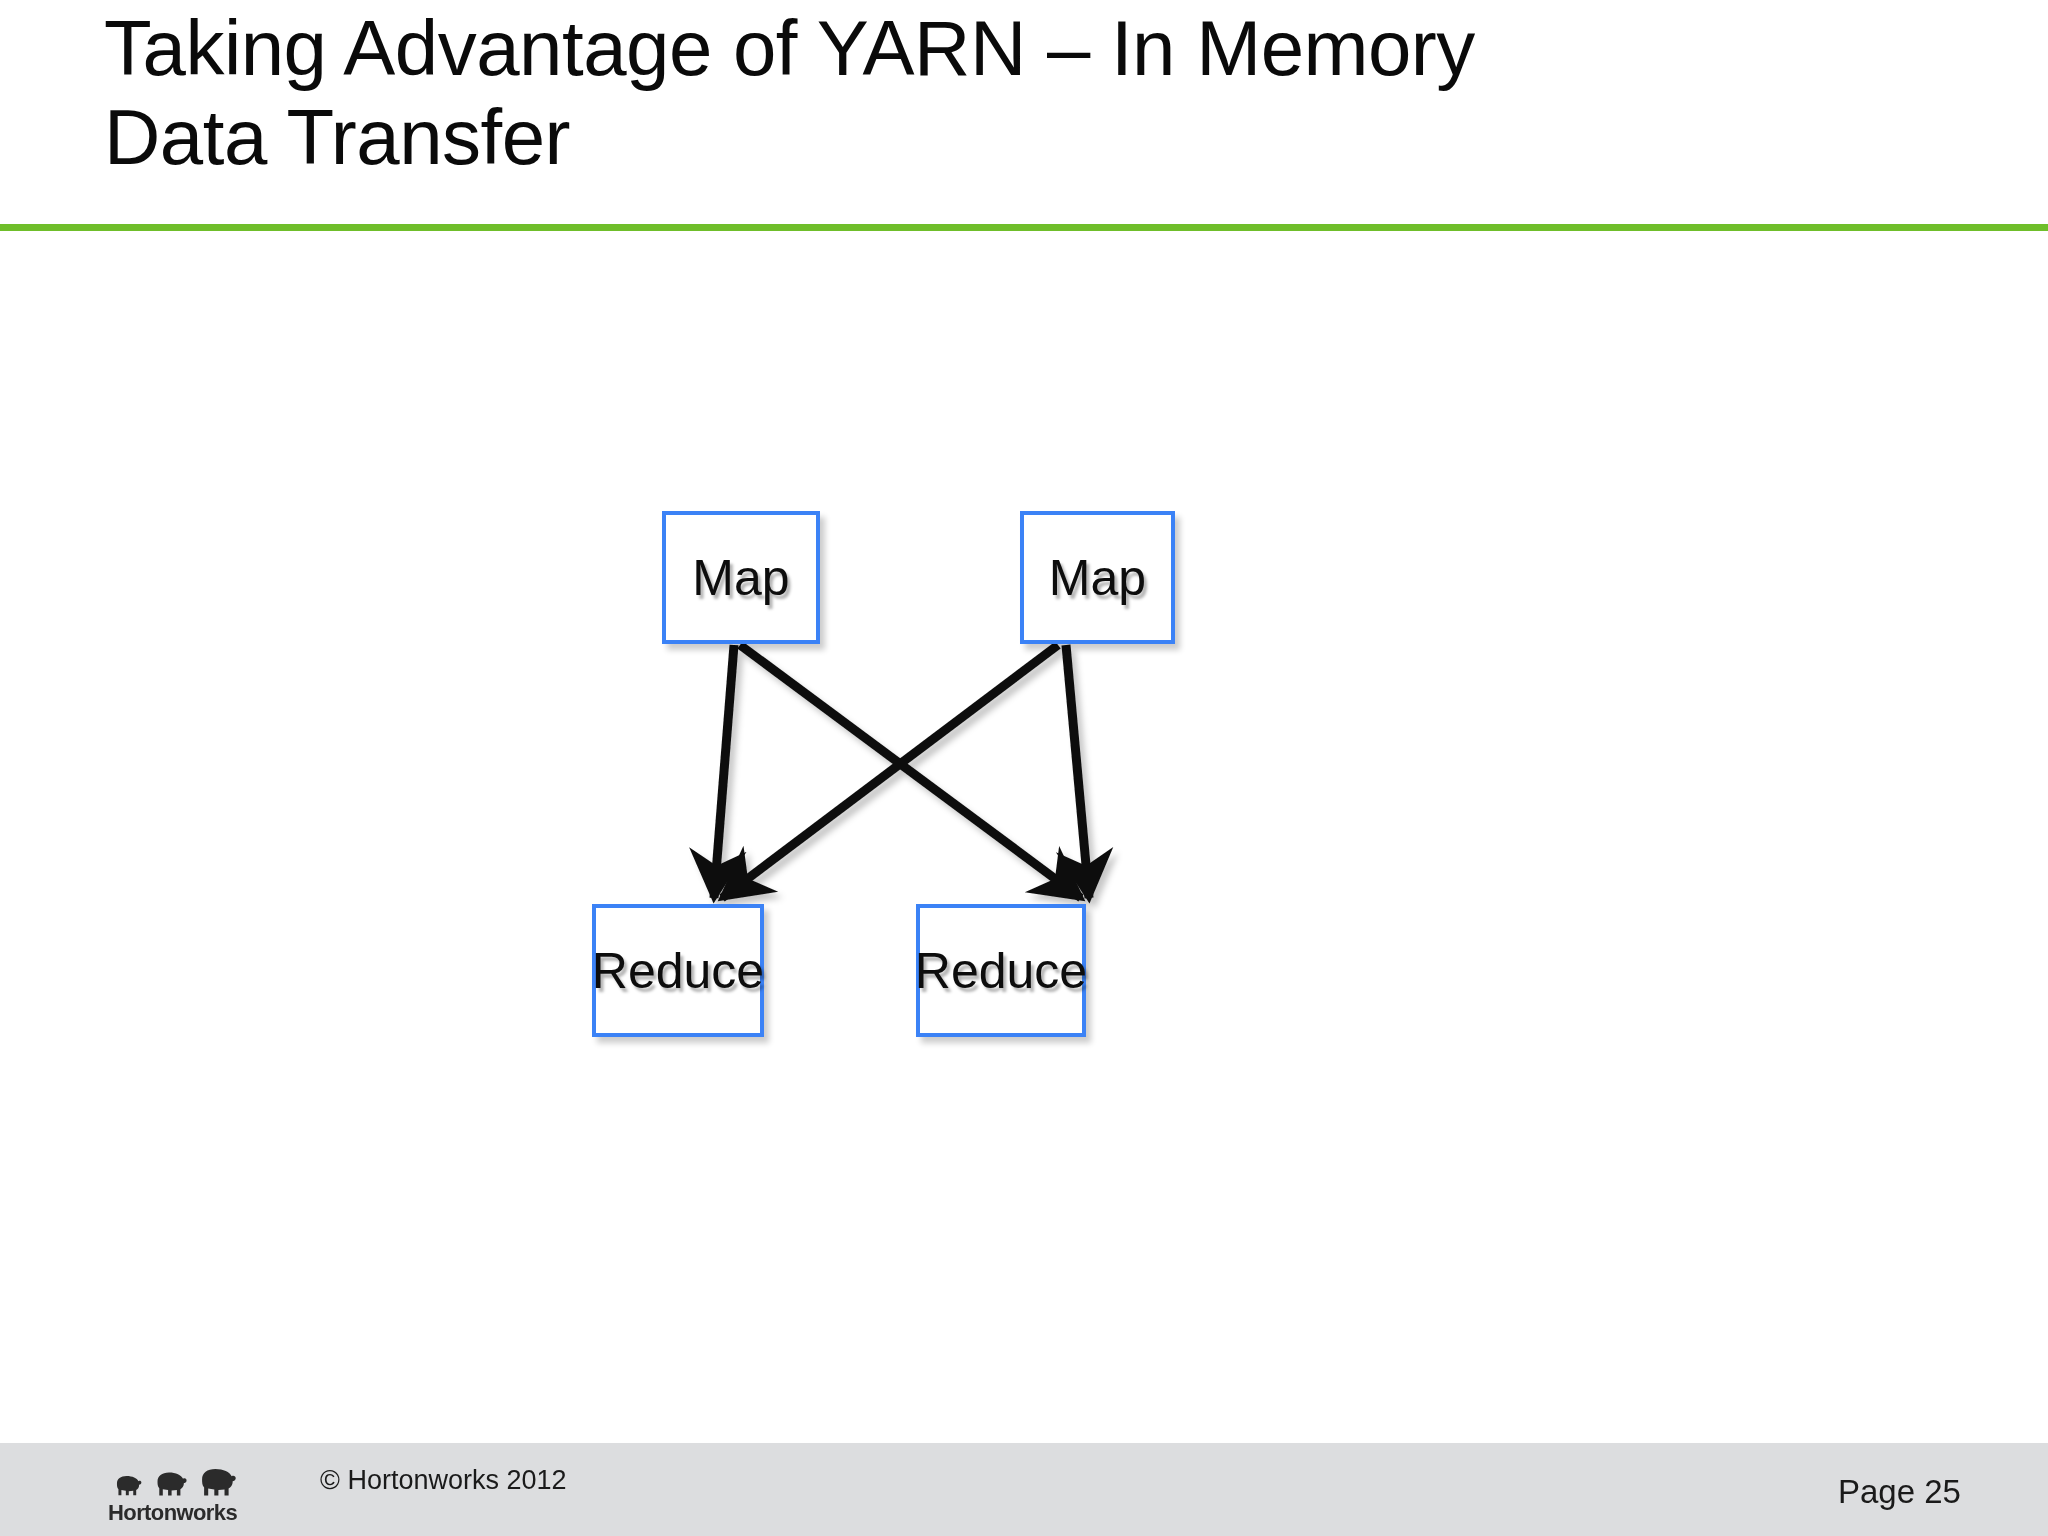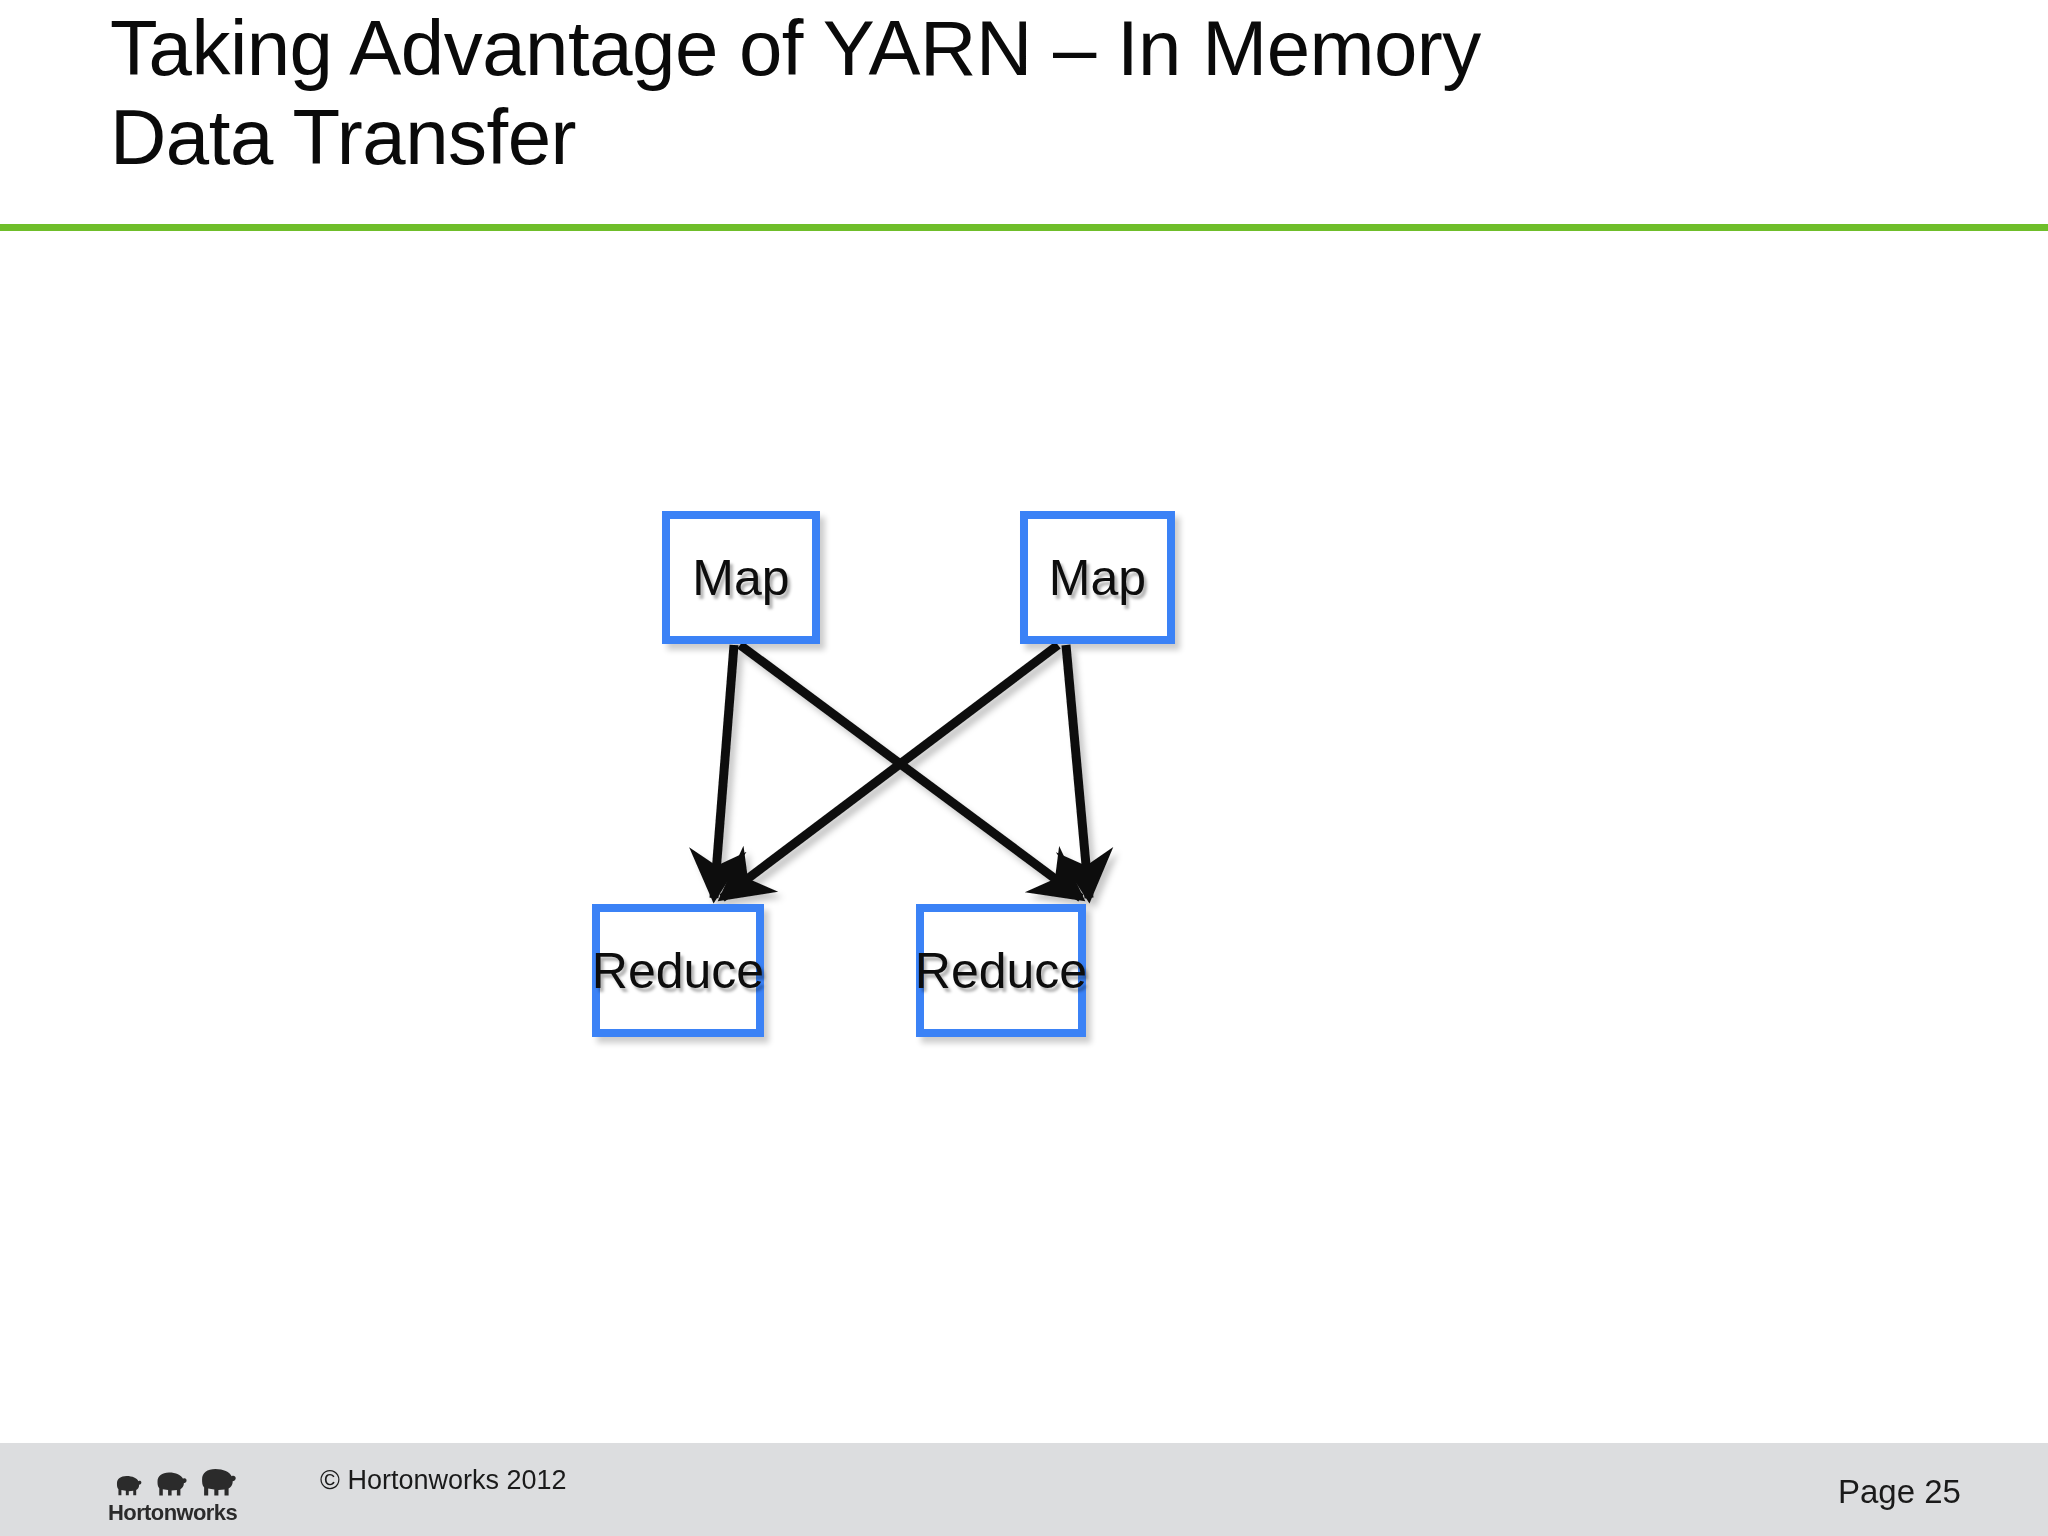--- a/index.html
+++ b/index.html
@@ -13,21 +13,21 @@
     height: 1536px;
     background: #ffffff;
     overflow: hidden;
     font-family: "Liberation Sans", sans-serif;
     -webkit-font-smoothing: antialiased;
   }
 
   
   #title-block {
     position: absolute;
-    left: 110px;
+    left: 104px;
     top: 4px;
     width: 1760px;
   }
   #page-title {
     font-family: "Liberation Sans", sans-serif;
     font-size: 78px;
     line-height: 1.14;
     font-weight: 400;
     color: #0a0a0a;
     letter-spacing: -0.5px;
@@ -50,21 +50,21 @@
     position: absolute;
     left: 0;
     top: 0;
     width: 2048px;
     height: 1536px;
   }
   .node-box {
     position: absolute;
     box-sizing: border-box;
     background: #ffffff;
-    border: 8px solid #3b82f6;
+    border: 4px solid #3b82f6;
     display: flex;
     align-items: center;
     justify-content: center;
     box-shadow: 5px 6px 6px rgba(0,0,0,0.20);
   }
   .node-label {
     font-family: "Liberation Sans", sans-serif;
     font-size: 50px;
     font-weight: 400;
     color: #0d0d0d;

